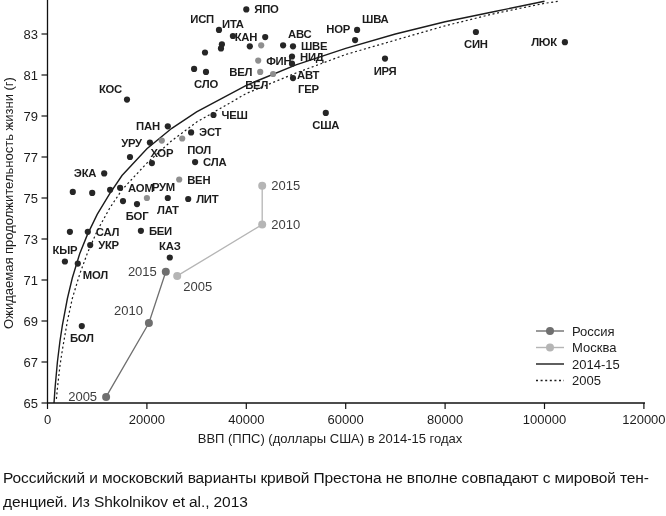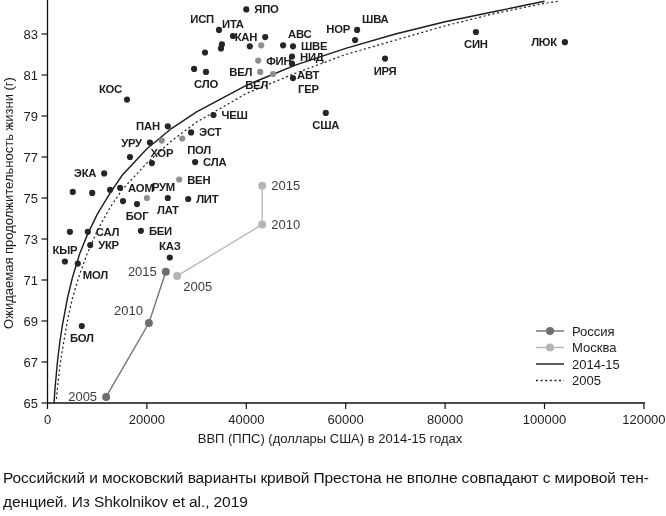--- a/index.html
+++ b/index.html
@@ -174,15 +174,15 @@
       <line x1="536" y1="347.5" x2="564" y2="347.5" stroke="#b5b5b5" stroke-width="1.4"></line>
       <circle cx="550" cy="347.5" r="4" fill="#b5b5b5"></circle>
       <text x="572" y="352" class="leglbl">Москва</text>
       <line x1="536" y1="364" x2="564" y2="364" stroke="#1b1b1b" stroke-width="1.4"></line>
       <text x="572" y="368.5" class="leglbl">2014-15</text>
       <line x1="536" y1="380.5" x2="564" y2="380.5" stroke="#1b1b1b" stroke-width="1.4" stroke-dasharray="2 2.6"></line>
       <text x="572" y="385" class="leglbl">2005</text>
     </svg>
   <div class="caption">
     <div>Российский и московский варианты кривой Престона не вполне совпадают с мировой тен-</div>
-    <div>денцией. Из Shkolnikov et al., 2019</div>
+    <div>денцией. Из Shkolnikov et al., 2013</div>
   </div>
 </div>
 
 </body></html>

